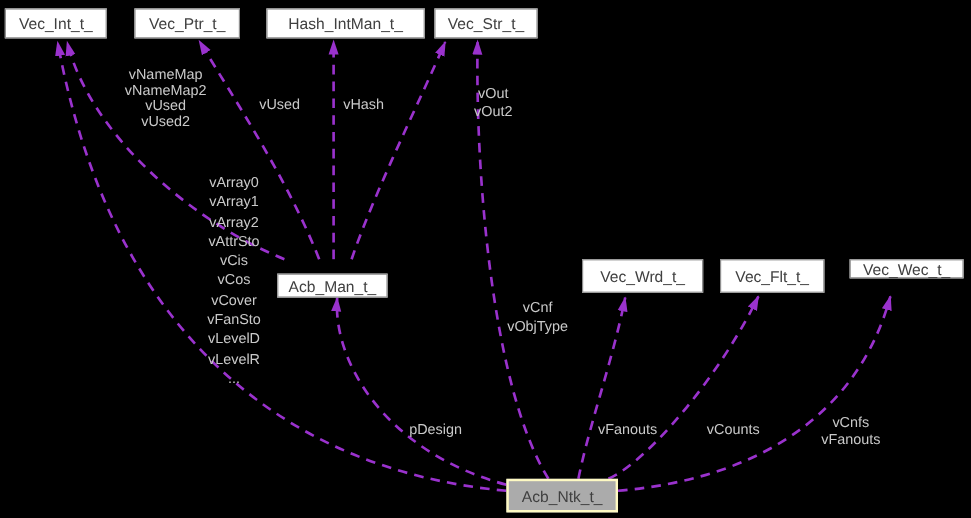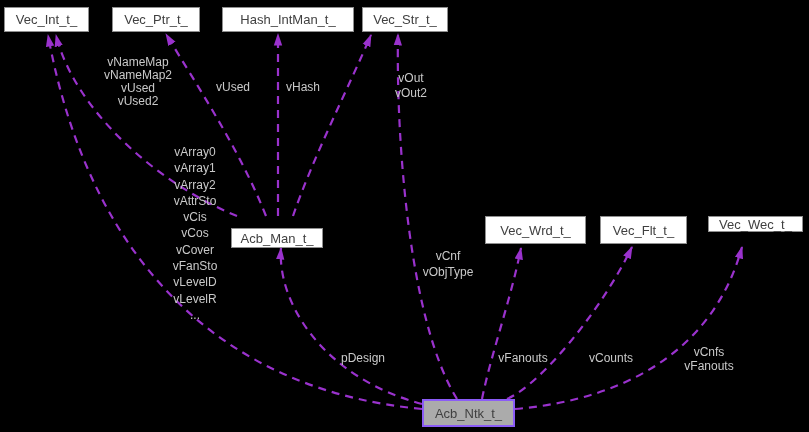--- a/index.html
+++ b/index.html
@@ -19,21 +19,21 @@
     border:1.5px solid #8f8f8f;
     color:#404040;
     font-size:13px;
     display:flex;align-items:center;justify-content:center;
     white-space:nowrap;
     cursor:pointer;
     text-align:center;
   }
   .node.current{
     background:#ababab;
-    border:2px solid #8b5cf6;
+    border:2px solid #fef9c3;
     cursor:default;
   }
   .elabel{
     position:absolute;
     z-index:2;
     transform:translateX(-50%);
     color:#c9c9c9;
     font-size:12px;
     text-align:center;
     white-space:pre-line;

